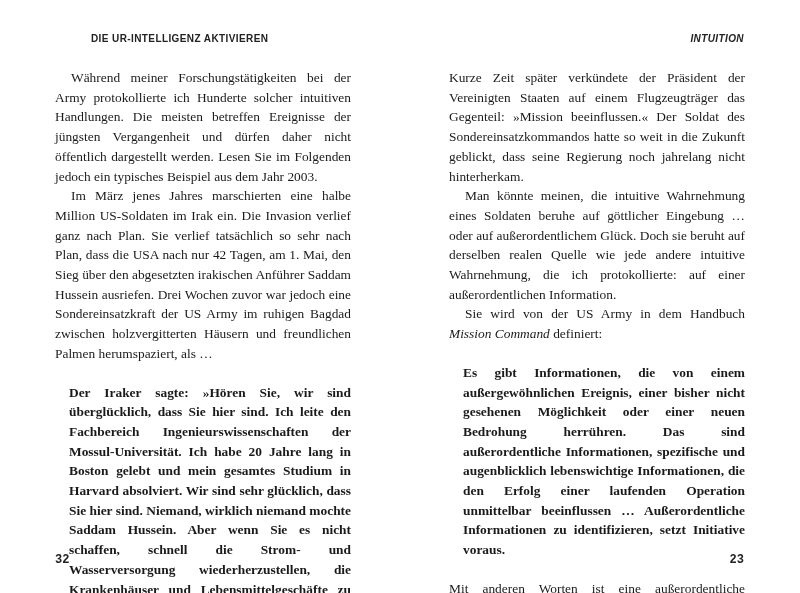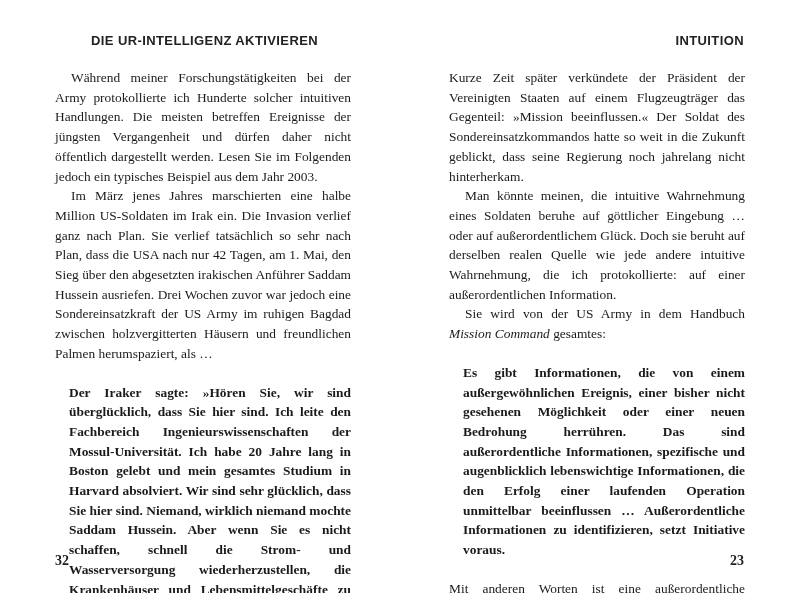--- a/index.html
+++ b/index.html
@@ -2,34 +2,34 @@
 <html><head>
 <meta charset="utf-8">
 <style>
   html, body { margin:0; padding:0; background:#ffffff; }
   body { width:800px; height:593px; position:relative; overflow:hidden;
          font-family:"Liberation Serif","DejaVu Serif",serif; color:#1a1a1a; }
   .page { position:absolute; top:0; height:593px; }
   .page.left { left:0; width:400px; }
   .page.right { left:400px; width:400px; }
   .running-head { position:absolute; top:33px; font-family:"Liberation Sans","DejaVu Sans",sans-serif;
-                  font-size:13px; font-weight:bold; letter-spacing:0.4px; color:#222;padding-left:36px; }
+                  font-size:10px; font-weight:bold; letter-spacing:0.4px; color:#222;padding-left:36px; }
   .left .running-head { left:55px; }
-  .right .running-head { right:56px; }
+  .right .running-head { right:56px;font-style:italic; }
   .body { position:absolute; top:68px; font-size:13.4px; line-height:19.7px; text-align:justify; hyphens:manual; }
   .left .body { left:55px; width:296px; }
   .right .body { left:49px; width:296px; }
   p { margin:0; }
   p.indent { text-indent:16px; }
   p.noindent { text-indent:0; }
   blockquote { margin:19px 0 19px 14px; padding:0;font-weight:bold; }
   blockquote p { text-indent:0; }
   em { font-style:italic; }
-  .folio { position:absolute; top:553px; font-family:Liberation Serif, serif;
-           font-size:14px; font-weight:bold; color:#222; }
+  .folio { position:absolute; top:553px; font-family:Liberation Mono, monospace;
+           font-size:12px; font-weight:bold; color:#222; }
   .left .folio { left:55px; }
   .right .folio { right:56px; }
 </style>
 </head>
 <body>
 
 <div class="page left">
   <div class="running-head">DIE UR-INTELLIGENZ AKTIVIEREN</div>
   <div class="body">
     <p class="indent">Während meiner Forschungstätigkeiten bei der Army protokollierte ich Hunderte solcher intuitiven Handlungen. Die meisten betreffen Ereignisse der jüngsten Vergangenheit und dürfen daher nicht öffentlich dargestellt werden. Lesen Sie im Folgenden jedoch ein typisches Beispiel aus dem Jahr 2003.</p>
@@ -40,21 +40,21 @@
 
   </div>
   <div class="folio">32</div>
 </div>
 
 <div class="page right">
   <div class="running-head">INTUITION</div>
   <div class="body">
     <p class="noindent">Kurze Zeit später verkündete der Präsident der Vereinigten Staaten auf einem Flugzeugträger das Gegenteil: »Mission beeinflussen.« Der Soldat des Sondereinsatzkommandos hatte so weit in die Zukunft geblickt, dass seine Regierung noch jahrelang nicht hinterherkam.</p>
     <p class="indent">Man könnte meinen, die intuitive Wahrnehmung eines Soldaten beruhe auf göttlicher Eingebung … oder auf außerordentlichem Glück. Doch sie beruht auf derselben realen Quelle wie jede andere intuitive Wahrnehmung, die ich protokollierte: auf einer außerordentlichen Information.</p>
-    <p class="indent"><span>Sie wird von der US Army in dem Handbuch </span><em>Mission Command</em><span> gesamtes:</span></p>
+    <p class="indent"><span>Sie wird von der US Army in dem Handbuch </span><em>Mission Command</em><span> definiert:</span></p>
     <blockquote>
       <p>Es gibt Informationen, die von einem außergewöhnlichen Ereignis, einer bisher nicht gesehenen Möglichkeit oder einer neuen Bedrohung herrühren. Das sind außerordentliche Informationen, spezifische und augenblicklich lebenswichtige Informationen, die den Erfolg einer laufenden Operation unmittelbar beeinflussen … Außerordentliche Informationen zu identifizieren, setzt Initiative voraus.</p>
     </blockquote>
     <p class="noindent">Mit anderen Worten ist eine außerordentliche Information die Ausnahme von einer Regel. Wie ein warmblütiges Reptil oder ein nächtlicher Regenbogen verletzt sie die bekannten Gesetzmäßigkeiten ihrer Umgebung und zeigt somit, dass es Ereignisse gibt, die angesichts des Vorausgegangenen unwahrscheinlich sind.</p>
 
   </div>
   <div class="folio">23</div>
 </div>
 
 </body></html>

